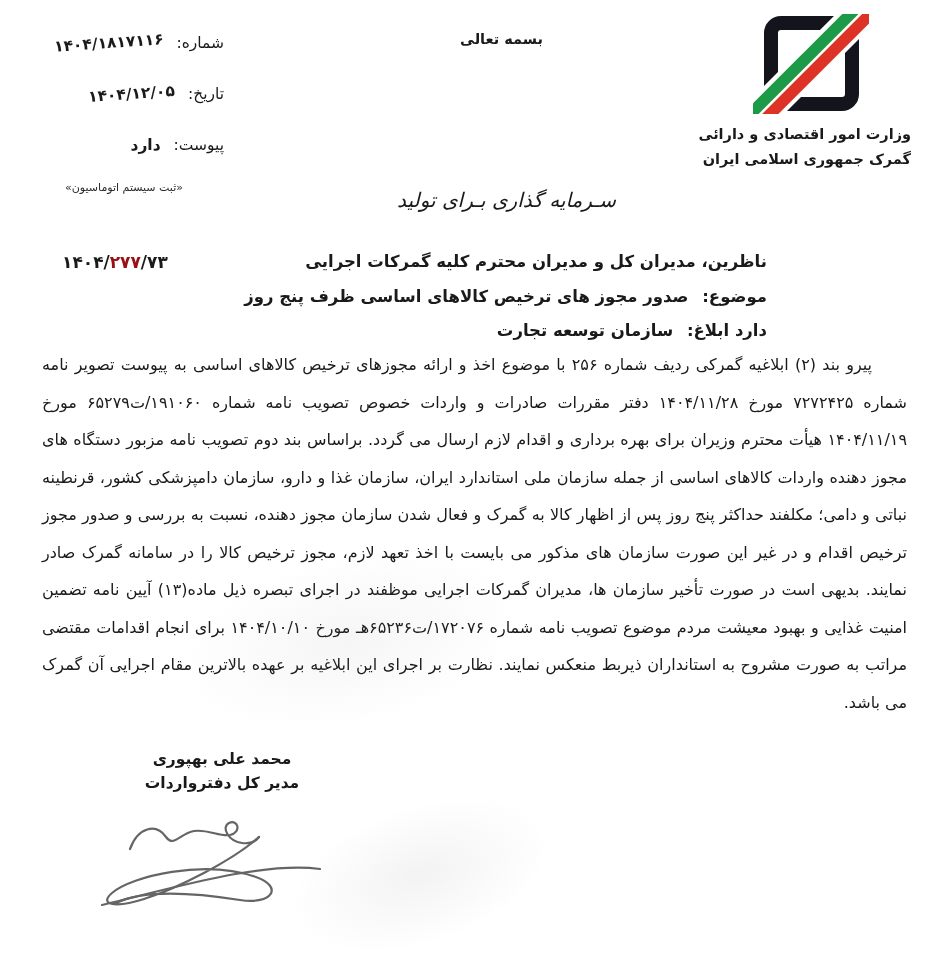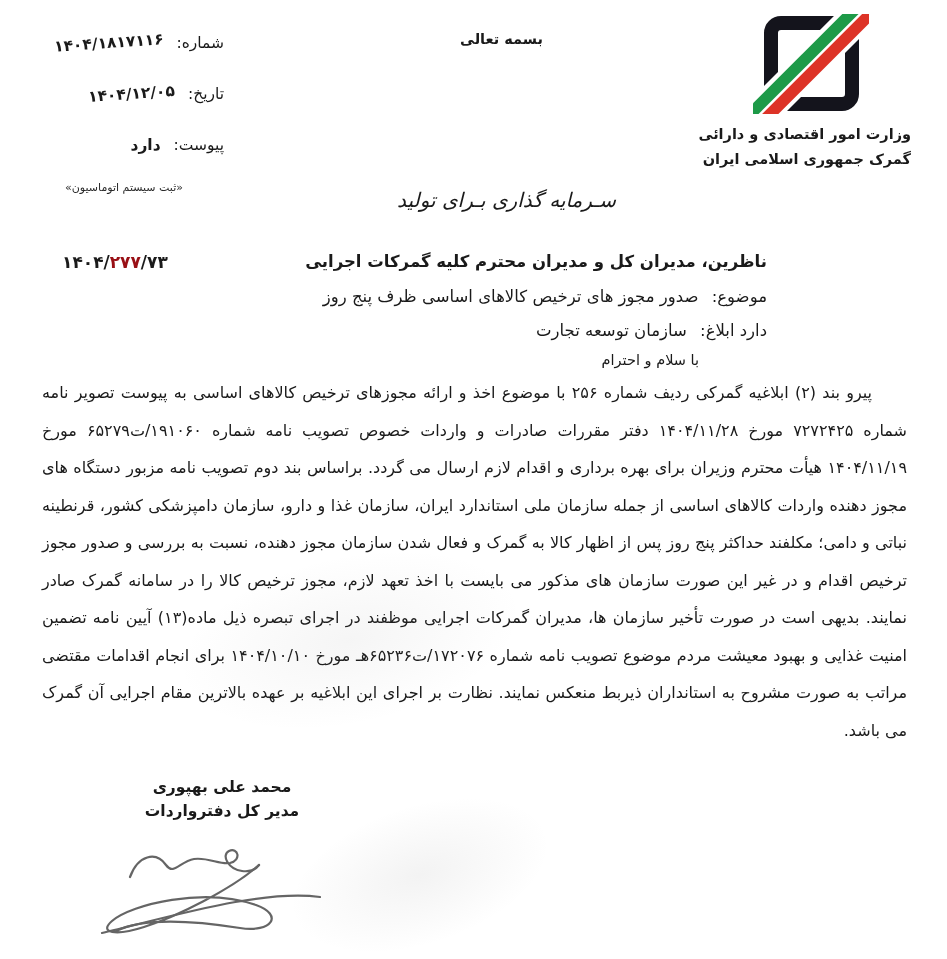--- a/index.html
+++ b/index.html
@@ -31,21 +31,21 @@
     position:absolute;top:188px;left:0;width:100%;
     text-align:center;font-size:20px;font-style:italic;font-weight:500;
     transform:translateX(33px);letter-spacing:.5px;
   }
   .spacer{height:252px;}
   
   .ref-row{display:flex;justify-content:space-between;align-items:flex-start;padding:0 180px 0 26px;}
   .recipient{font-size:16.5px;font-weight:700;}
   .refnum{font-size:17px;font-weight:700;direction:ltr;white-space:nowrap;margin-right:0;margin-left:36px;}
   .refnum .red{color:#991015;}
-  .subject-line,.source-line{margin:15px 180px 0 0;font-size:16.5px;font-weight:400;}
+  .subject-line,.source-line{margin:15px 180px 0 0;font-size:16.5px;font-weight:700;}
   .subject-label{margin-left:8px;}
   .salutation{margin:12px 248px 0 0;font-size:14.5px;}
   
   .body-text{
     margin:6px 40px 0 42px;
     font-size:16px;line-height:37.5px;
     text-align:justify;text-indent:35px;
   }
   .seg-bold{font-weight:400;}
   
@@ -111,21 +111,20 @@
   <div class="subject-line">
     <span class="subject-label">موضوع:</span>
     <span>صدور مجوز های ترخیص کالاهای اساسی ظرف پنج روز</span>
   </div>
 
   <div class="source-line">
     <span class="subject-label">دارد ابلاغ:</span>
     <span>سازمان توسعه تجارت</span>
   </div>
 
-  <div class="salutation">با سلام و احترام</div>
 
   <p class="body-text"><span>پیرو بند (۲) ابلاغیه گمرکی ردیف شماره </span><span class="seg-bold">۲۵۶</span><span> با موضوع اخذ و ارائه مجوزهای ترخیص کالاهای اساسی به پیوست تصویر نامه شماره </span><span class="seg-bold">۷۲۷۲۴۲۵</span><span> مورخ </span><span class="seg-bold">۱۴۰۴/۱۱/۲۸</span><span> دفتر مقررات صادرات و واردات خصوص تصویب نامه شماره </span><span class="seg-bold">۱۹۱۰۶۰/ت۶۵۲۷۹</span><span> مورخ </span><span class="seg-bold">۱۴۰۴/۱۱/۱۹</span><span> هیأت محترم وزیران برای بهره برداری و اقدام لازم ارسال می گردد. براساس بند دوم تصویب نامه مزبور دستگاه های مجوز دهنده واردات کالاهای اساسی از جمله سازمان ملی استاندارد ایران، سازمان غذا و دارو، سازمان دامپزشکی کشور، قرنطینه نباتی و دامی؛ مکلفند حداکثر پنج روز پس از اظهار کالا به گمرک و فعال شدن سازمان مجوز دهنده، نسبت به بررسی و صدور مجوز ترخیص اقدام و در غیر این صورت سازمان های مذکور می بایست با اخذ تعهد لازم، مجوز ترخیص کالا را در سامانه گمرک صادر نمایند. بدیهی است در صورت تأخیر سازمان ها، مدیران گمرکات اجرایی موظفند در اجرای تبصره ذیل ماده(۱۳) آیین نامه تضمین امنیت غذایی و بهبود معیشت مردم موضوع تصویب نامه شماره </span><span class="seg-bold">۱۷۲۰۷۶/ت۶۵۲۳۶هـ</span><span> مورخ </span><span class="seg-bold">۱۴۰۴/۱۰/۱۰</span><span> برای انجام اقدامات مقتضی مراتب به صورت مشروح </span><span class="seg-bold">به استانداران ذیربط منعکس نمایند.</span><span> نظارت بر اجرای این ابلاغیه بر عهده بالاترین مقام اجرایی آن گمرک می باشد.</span></p>
 
   <div class="sig-block">
     <div class="sig-name">محمد علی بهپوری</div>
     <div class="sig-title">مدیر کل دفترواردات</div>
     <svg class="sig-scribble" width="240" height="118" viewBox="0 0 240 118" aria-hidden="true">
       <g fill="none" stroke="#555555" stroke-width="2.2" stroke-linecap="round" stroke-linejoin="round" opacity="0.9">
         <path d="M 38 52 C 46 30 64 26 74 40 C 82 51 88 36 102 34 C 116 32 128 40 138 38 C 150 35 146 22 137 26 C 129 30 136 44 150 46 C 158 47 164 44 167 40"></path>
         <path d="M 167 40 C 140 64 84 92 52 102 C 24 111 6 108 20 96 C 40 79 112 62 164 80 C 192 90 180 108 148 103 C 104 96 52 92 24 106"></path>

